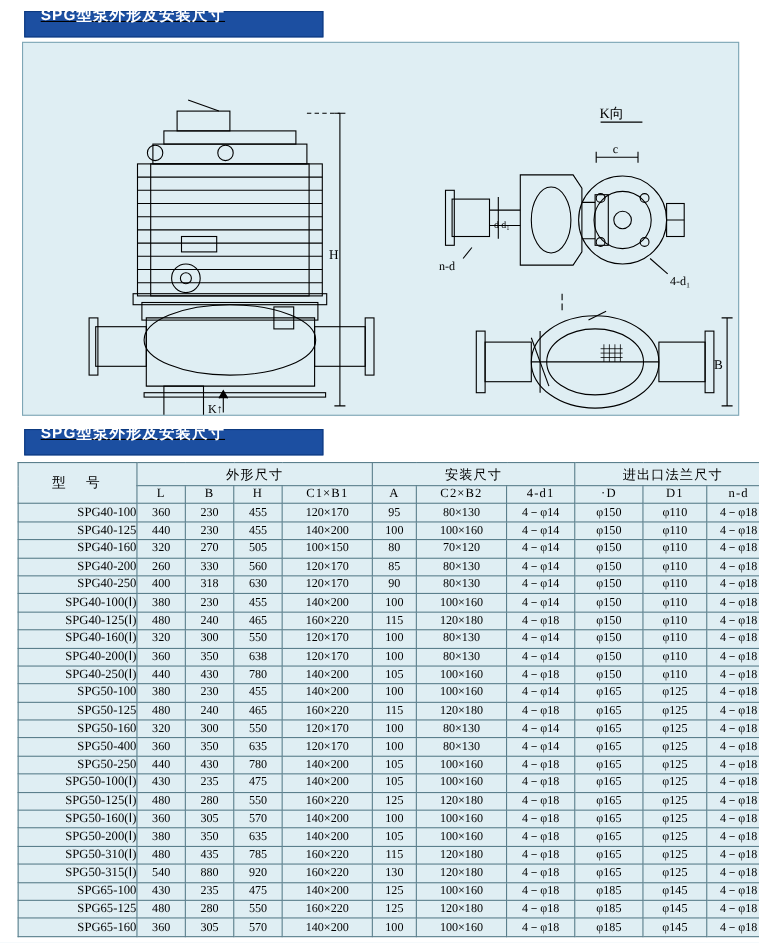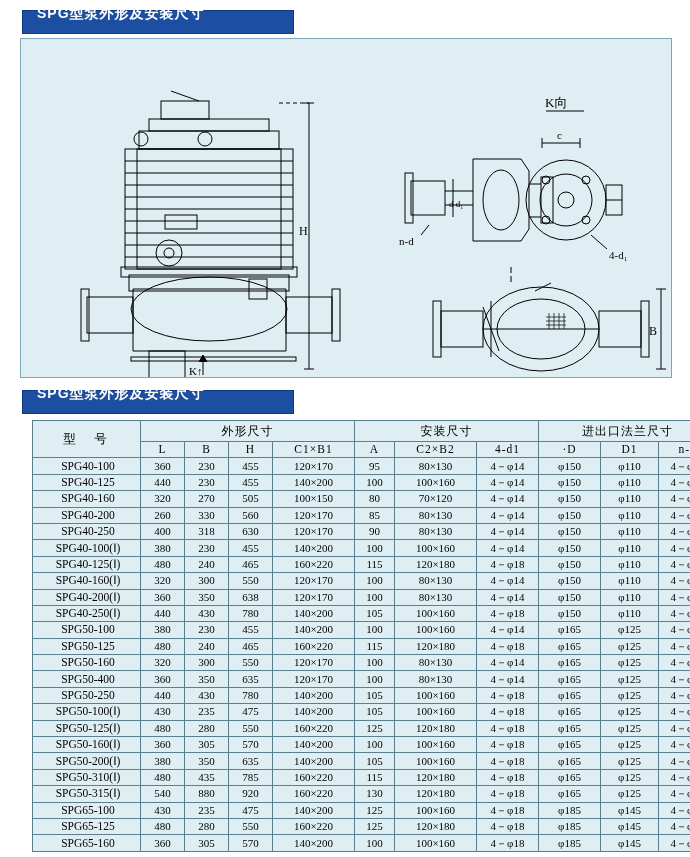--- a/index.html
+++ b/index.html
@@ -14,20 +14,21 @@
 
   
   .title-bar{
     position:absolute;
     height:24px;
     background:#1c4fa1;
     border:1px solid #0d3a80;
     display:flex;align-items:center;
     padding:0 10px 16px 14px;
     box-sizing:border-box;
+    text-decoration:underline;
   }
   .title-bar span{
     color:#ffffff;
     font-family:"Liberation Sans", sans-serif;
     font-size:14px;
     font-weight:bold;
     letter-spacing:1px;
     white-space:nowrap;
   }
   #title1{left:22px;top:10px;width:272px;}
@@ -39,21 +40,21 @@
     left:20px;top:38px;width:652px;height:340px;
     background:#dfeef3;
     border:1px solid #7ea6b5;
     box-sizing:border-box;
   }
   .drawing svg{display:block;}
 
   
   .tbl-wrap{
     position:absolute;
-    left:32px;top:420px;width:652px;
+    left:16px;top:420px;width:652px;
   }
   table.spec{
     border-collapse:collapse;
     width:652px;
     background:#dfeef3;
     table-layout:fixed;
   }
   table.spec th, table.spec td{
     border:1px solid #5b7f8c;
     font-size:11px;
@@ -66,21 +67,21 @@
     overflow:hidden;
   }
   table.spec th{
     font-weight:normal;
     font-size:11.5px;
     letter-spacing:1px;
   }
   table.spec th.grouphdr{height:20px;font-size:12px;}
   table.spec th.modelhdr{font-size:12.5px;letter-spacing:3px;}
   table.spec td.model{
-    text-align:center;
+    text-align:right;
     padding-left:3px;
     letter-spacing:0px;
     font-size:11.5px;
   }
   .col-model{width:108px;}
   .col-l{width:44px;}
   .col-b{width:44px;}
   .col-h{width:44px;}
   .col-c1{width:82px;}
   .col-a{width:40px;}

